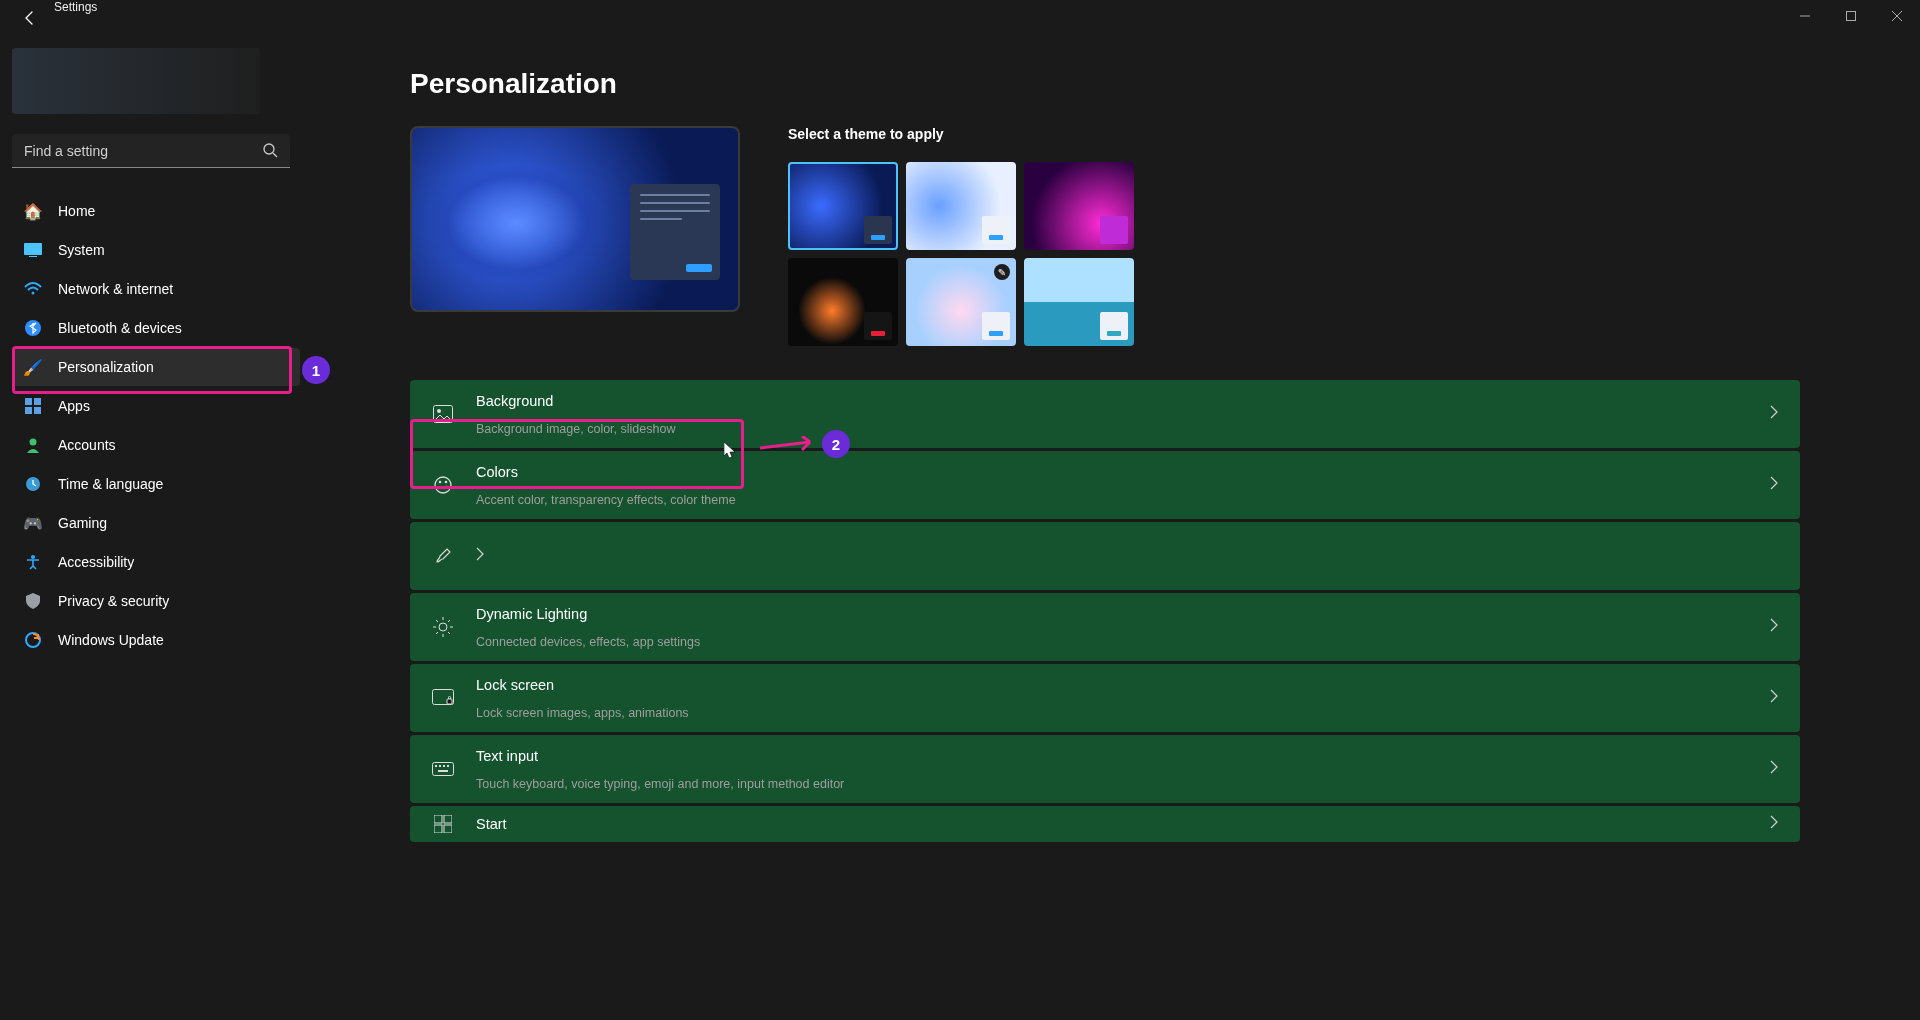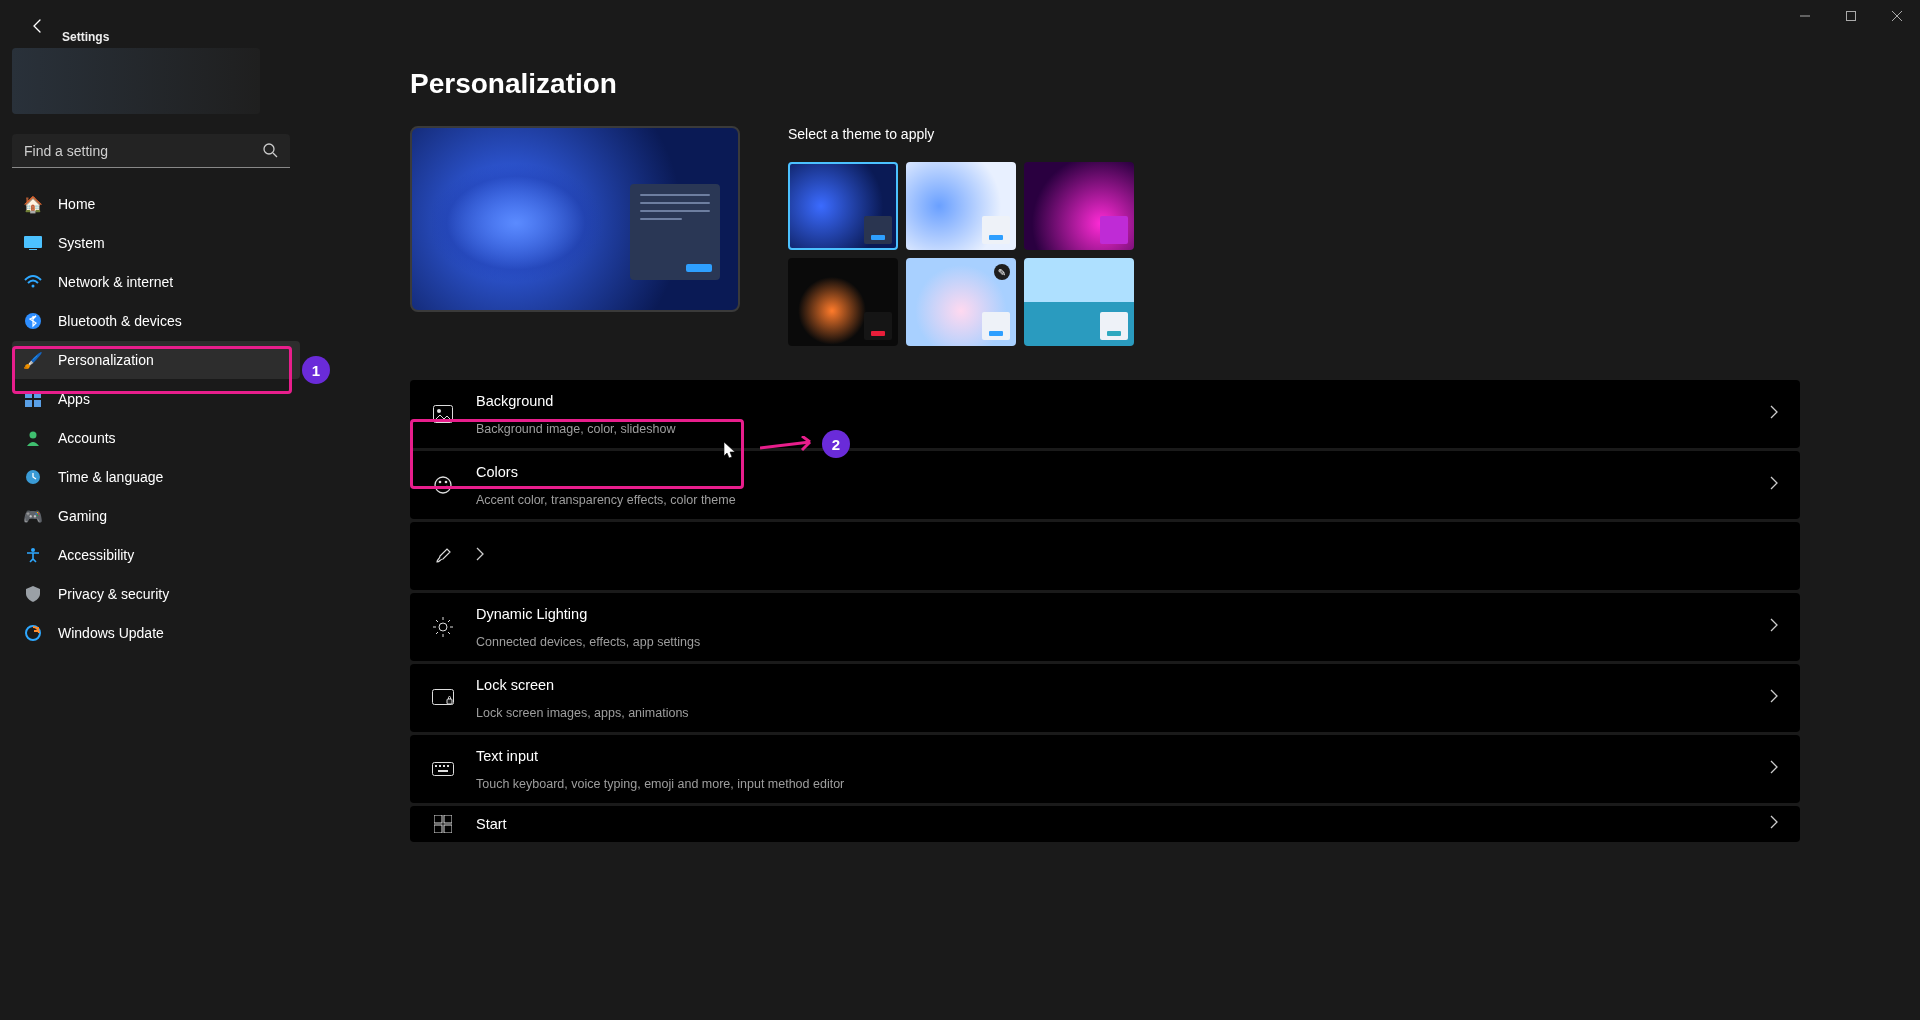--- a/index.html
+++ b/index.html
@@ -1,68 +1,68 @@
 <!DOCTYPE html>
 <html><head>
 <meta charset="utf-8">
 <style>
 * { margin:0; padding:0; box-sizing:border-box; font-family:"Segoe UI Variable","Segoe UI",sans-serif; }
 body { background:#1a1a1a; color:#fff; width:1920px; height:1020px; overflow:hidden; position:relative; }
 
 
-.titlebar { height:44px; display:flex; align-items:flex-end; padding:0 20px;font-weight:bold; }
+.titlebar { height:44px; display:flex; align-items:flex-start; padding:0 12px; }
 .back-btn { width:36px; height:36px; display:flex; align-items:center; justify-content:center; border-radius:4px; cursor:pointer; }
 .app-title { font-size:12px; margin-left:6px; color:#eee; }
 .win-controls { position:absolute; top:0; right:0; display:flex; }
 .win-btn { width:46px; height:32px; display:flex; align-items:center; justify-content:center; cursor:pointer; }
 .win-btn svg { stroke:#aaa; }
 
 .layout { display:flex; height:calc(100% - 44px); }
 
 
 .nav { width:310px; padding:0 10px 0 12px; }
 .profile-block { width:248px; height:66px; background:linear-gradient(90deg,#29313a,#1f1f1f); border-radius:4px; margin:4px 0 20px 0; }
-.search-wrap { position:relative; width:278px; margin-bottom:17px;text-decoration:underline; }
+.search-wrap { position:relative; width:278px; margin-bottom:24px;text-decoration:underline; }
 .search-input { width:100%; height:34px; background:#232323; border:none; border-bottom:1px solid #888; border-radius:4px 4px 0 0; padding:0 38px 0 12px; color:#fff; font-size:14px; }
 .search-input::placeholder { color:#cfcfcf; }
 .search-icon { position:absolute; right:12px; top:8px; }
 
 .nav-item { height:38px; display:flex; align-items:center; gap:16px; padding:0 12px; border-radius:4px; cursor:pointer; font-size:14px; position:relative; margin-bottom:1px; }
 .nav-item.active { background:#2d2d2d; }
 .nav-item.active::before { content:""; position:absolute; left:0; top:10px; bottom:10px; width:3px; background:#4cc2ff; border-radius:2px; }
 .nav-ico { width:18px; height:18px; display:flex; align-items:center; justify-content:center; font-size:16px; }
 
 
 .main { flex:1; padding:24px 120px 0 100px; overflow:auto; }
 .page-title { font-size:28px; font-weight:600; margin-bottom:26px; }
 
 .theme-row { display:flex; gap:48px; margin-bottom:34px; }
 .preview { width:330px; height:186px; border-radius:8px; border:2px solid #3a3a3a; background:radial-gradient(circle at 30% 50%,#3a6bff,#0a1a55 70%); position:relative; overflow:hidden; }
 .preview .card { position:absolute; right:18px; top:56px; width:90px; height:96px; background:#2a3755; border-radius:4px; padding:10px; }
 .preview .card .line { height:2px; background:#6d7ea0; margin-bottom:6px; border-radius:1px; }
 .preview .card .acc { position:absolute; right:8px; bottom:8px; width:26px; height:8px; background:#2e9fff; border-radius:2px; }
 .preview .bloom { position:absolute; left:20px; top:10px; width:210px; height:170px; background:radial-gradient(ellipse 60% 50% at 40% 50%,#5b8bff 0%,rgba(30,60,170,.4) 55%,transparent 70%);} 
 
-.theme-pick h4 { font-size:14px; font-weight:400; margin-bottom:20px; }
+.theme-pick h4 { font-size:14px; font-weight:700; margin-bottom:20px; }
 .theme-grid { display:grid; grid-template-columns:repeat(3,110px); gap:8px; }
 .theme-tile { width:110px; height:88px; border-radius:4px; background:#333; position:relative; cursor:pointer; overflow:hidden; }
 .theme-tile.sel { outline:2px solid #4cc2ff; outline-offset:-2px; }
 .theme-tile .mini { position:absolute; right:6px; bottom:6px; width:28px; height:28px; border-radius:2px; display:flex; align-items:flex-end; justify-content:center; padding-bottom:4px; }
 .theme-tile .mini .bar { width:14px; height:5px; border-radius:1px; }
 .t-dark   { background:radial-gradient(circle at 30% 50%,#3b6bff,#0a1a55 70%); }
 .t-light  { background:radial-gradient(circle at 30% 50%,#6aa0ff,#e8f0ff 70%); }
 .t-glow   { background:radial-gradient(circle at 70% 70%,#ff2bd6,#2a0040 70%); }
 .t-flow   { background:radial-gradient(circle at 40% 60%,#ff7b2b,#0a0a0a 40%); }
 .t-bloom  { background:radial-gradient(circle at 50% 60%,#ffd9f0,#a8d0ff 60%); }
 .t-capt   { background:linear-gradient(#aee0ff 50%,#2a9bbf 50%); }
 .pin { position:absolute; right:6px; top:6px; width:16px; height:16px; border-radius:50%; background:#1e1e1e; display:flex; align-items:center; justify-content:center; font-size:10px; }
 
 
 .rows { display:flex; flex-direction:column; gap:3px; }
-.row { background:#000000; border-radius:4px; height:68px; display:flex; align-items:center; padding:0 22px; gap:22px; cursor:pointer; }
+.row { background:#14532d; border-radius:4px; height:68px; display:flex; align-items:center; padding:0 22px; gap:22px; cursor:pointer; }
 .row-ico { width:22px; display:flex; justify-content:center; }
 .row-txt { flex:1; }
 .row-title { font-size:14.5px; }
 .row-desc { font-size:12.5px; color:#9e9e9e; margin-top:13px; }
 .chev { color:#ccc; }
 
 
 .annot-box { position:absolute; border:3px solid #e81e8c; border-radius:4px; pointer-events:none; }
 .annot-badge { position:absolute; width:28px; height:28px; border-radius:50%; background:#6a2bd9; color:#fff; display:flex; align-items:center; justify-content:center; font-weight:700; font-size:15px; pointer-events:none; }
 .annot-arrow { position:absolute; pointer-events:none; }

